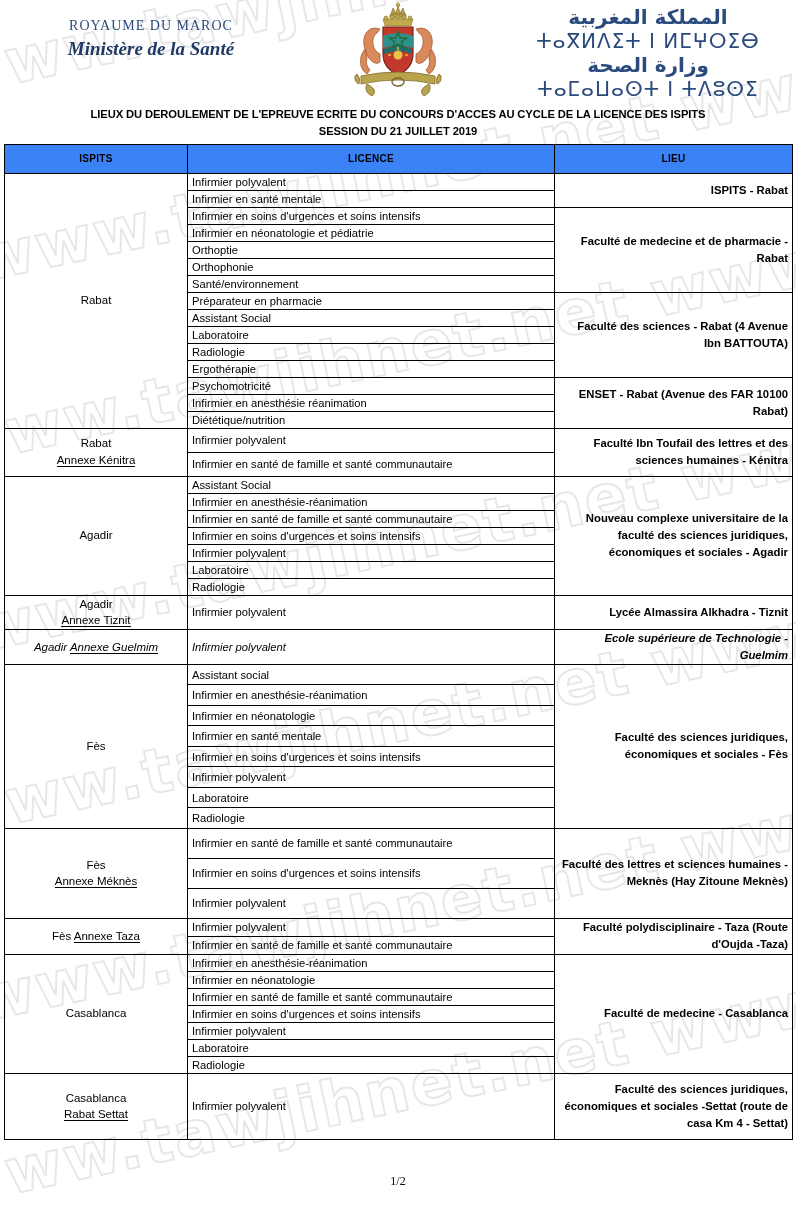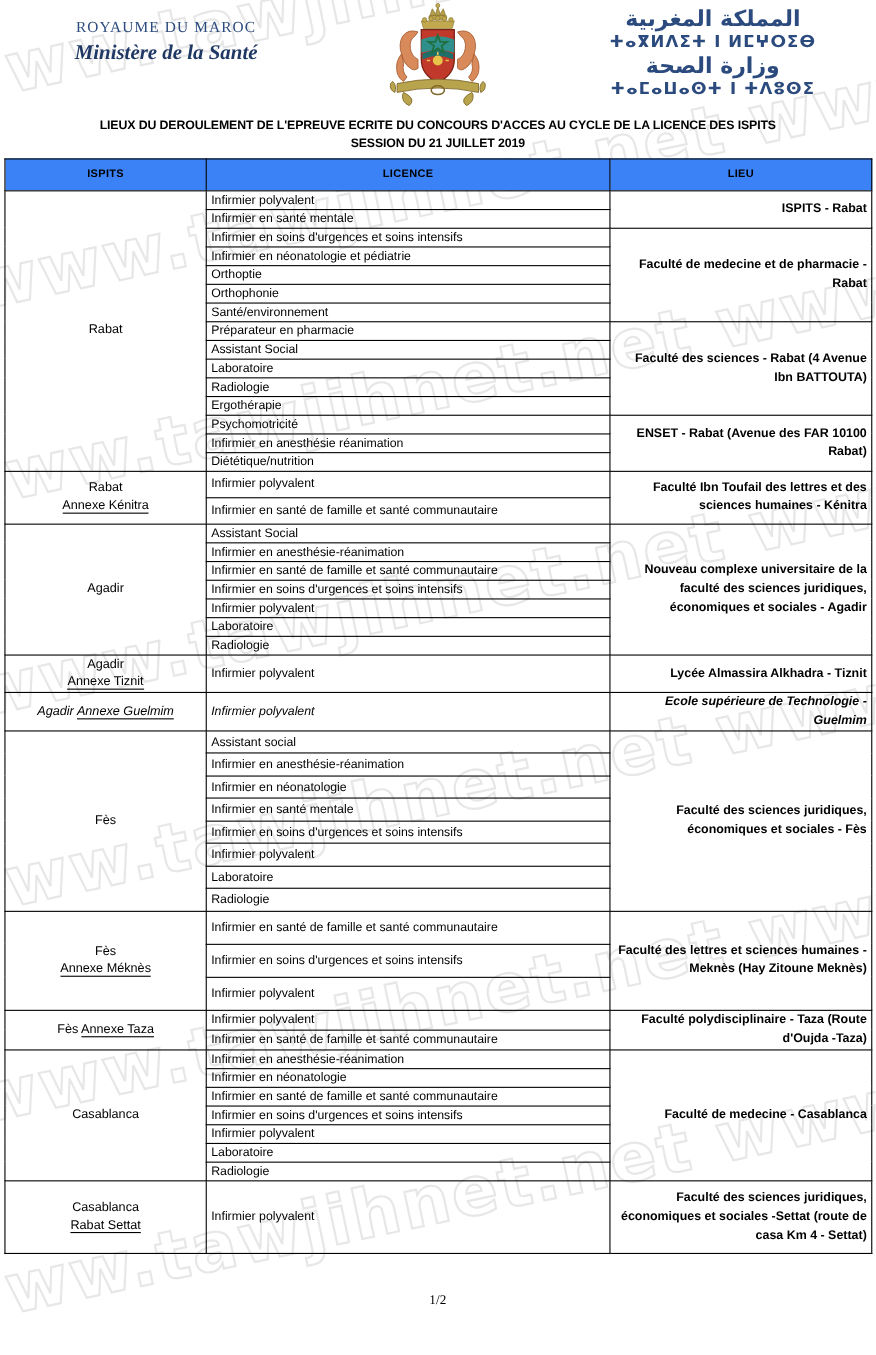--- a/index.html
+++ b/index.html
@@ -91,22 +91,22 @@
   }
   #lh-right .ar {
     font-family: "DejaVu Sans", sans-serif;
     font-size: 20px;
     font-weight: 700;
     line-height: 1.15;
     letter-spacing: 2px;
   }
   #lh-right .tif {
     font-family: "DejaVu Sans", sans-serif;
-    font-size: 15px;
-    font-weight: 700;
+    font-size: 20px;
+    font-weight: 400;
     line-height: 1.25;
     letter-spacing: 1px;
     direction: ltr;
   }
 
   
   #doc-title {
     text-align: center;
     font-size: 11.2px;
     font-weight: 700;

